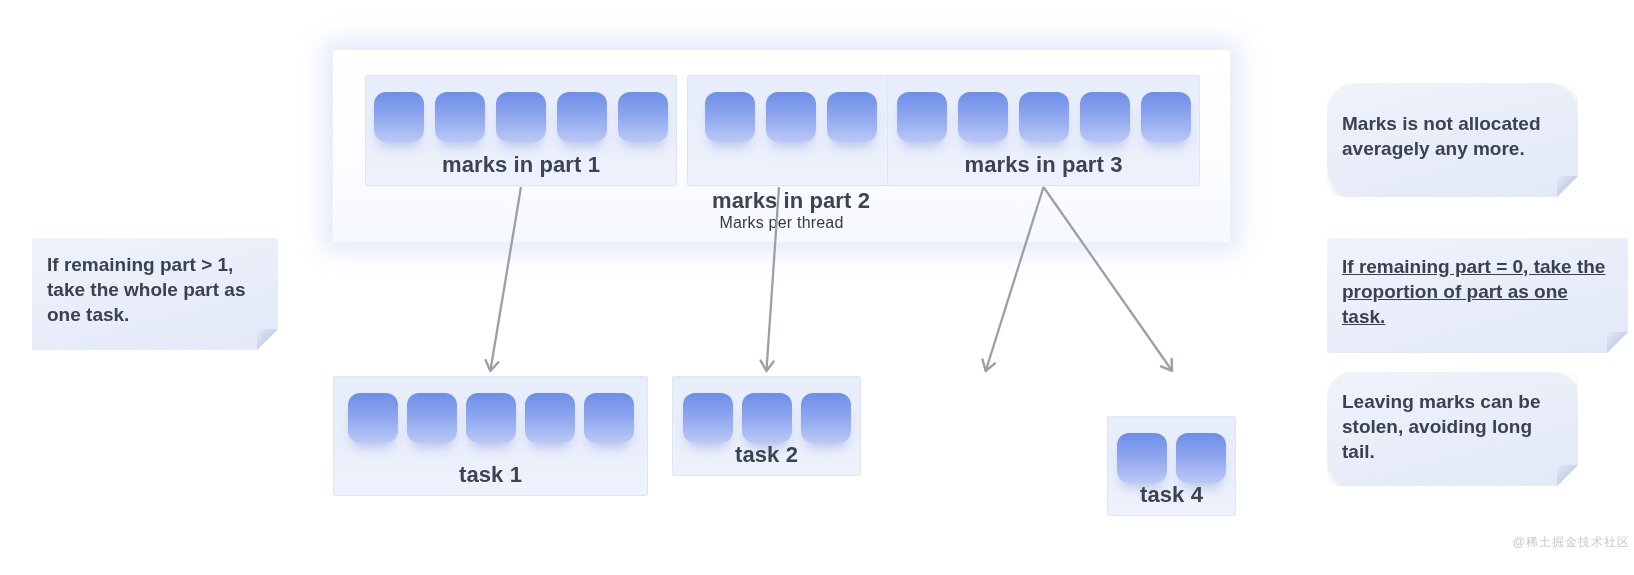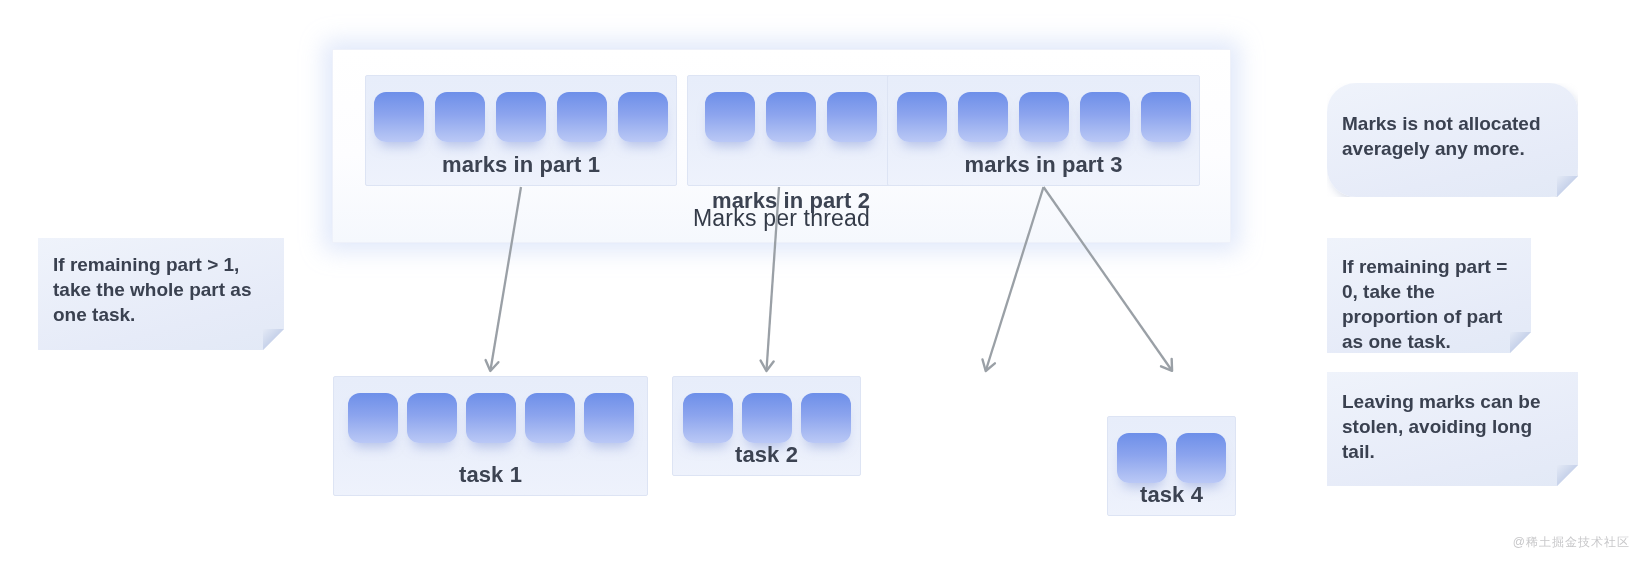--- a/index.html
+++ b/index.html
@@ -13,21 +13,21 @@
   
   .panel {
     position:absolute; left:332px; top:49px; width:899px; height:194px;
     background:linear-gradient(180deg,#ffffff 0%, #fdfdff 55%, #f5f8fd 100%);
     border:1px solid #eef1fa;
     box-shadow:0 0 22px 8px rgba(178,197,242,0.40);
   }
   .panel-title {
     position:absolute; left:0; right:0; bottom:10px;
     text-align:center;
-    font-size:23px; font-weight:500; color:#343b48; letter-spacing:0.2px;
+    font-size:16px; font-weight:500; color:#343b48; letter-spacing:0.2px;
   }
 
   
   .box {
     position:absolute;
     background:linear-gradient(180deg,#e7edfa 0%, #eaeffb 60%, #eef2fc 100%);
     border:1px solid #dde4f4;
     border-radius:2px;
     display:flex; flex-direction:column; align-items:center; justify-content:space-between;
     padding:16px 8px 9px 8px;
@@ -64,24 +64,24 @@
     font-size:19px; line-height:25px; font-weight:700; color:#3a4150;
     clip-path:polygon(0 0, 100% 0, 100% calc(100% - 21px), calc(100% - 21px) 100%, 0 100%);
     z-index:3;
   }
   .note .fold {
     position:absolute; right:0; bottom:0; width:21px; height:21px;
     background:linear-gradient(to top left,
       rgba(255,255,255,0) 0%, rgba(255,255,255,0) 49%,
       #c7d2ea 50%, #e4eaf6 100%);
   }
-  .note-left    { left:38px;   top:238px; width:246px; height:112px; }
+  .note-left    { left:32px;   top:238px; width:246px; height:112px; }
   .note-right-1 { left:1327px; top:83px;  width:251px; height:114px; padding-top:28px;border-radius:29px; }
-  .note-right-2 { left:1327px; top:238px; width:204px; height:115px; padding-top:16px; }
-  .note-right-3 { left:1327px; top:372px; width:251px; height:114px; padding-top:17px; }
+  .note-right-2 { left:1327px; top:238px; width:301px; height:115px; padding-top:16px;text-decoration:underline; }
+  .note-right-3 { left:1327px; top:372px; width:251px; height:114px; padding-top:17px;border-radius:25px; }
 
   
   #arrows-svg {
     position:absolute; left:0; top:0; width:1634px; height:575px;
     z-index:4; pointer-events:none;
   }
 
   
   .watermark {
     position:absolute; right:4px; top:534px;

